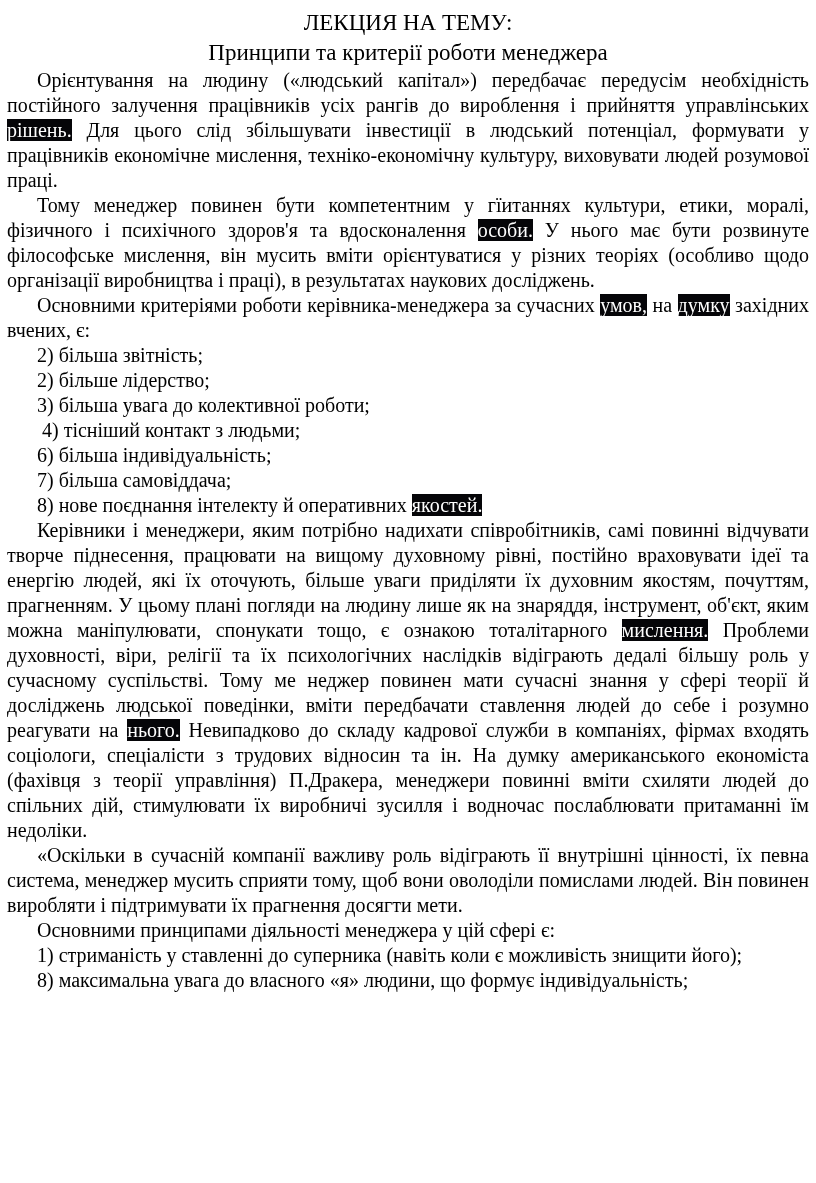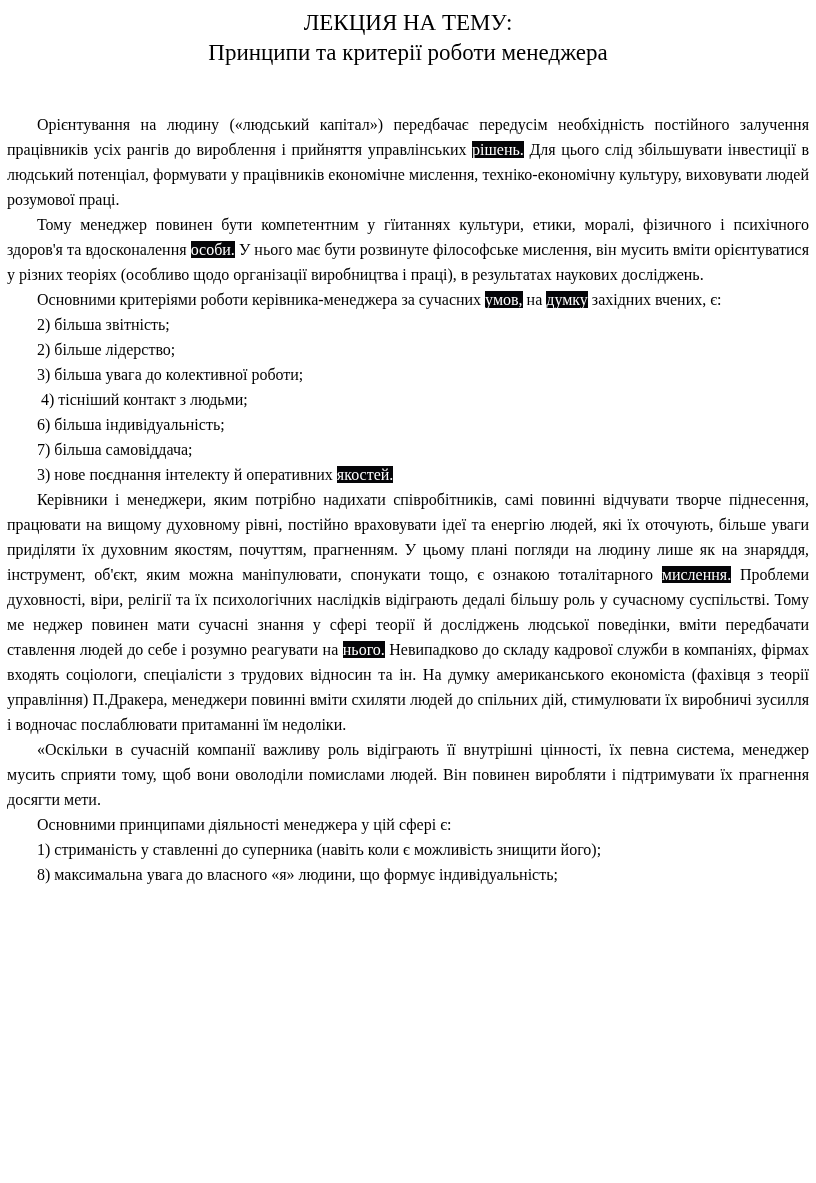--- a/index.html
+++ b/index.html
@@ -10,30 +10,29 @@
     color: #000000;
   }
   .page {
     width: 816px;
     min-height: 1183px;
     background: #ffffff;
     padding: 8px 7px 2px 7px;
     overflow: hidden;
   }
   .title-block {
-    margin-bottom: 44px;
   }
   .title-line {
     text-align: center;
     font-size: 23px;
     line-height: 1.3;
     color: #000000;
   }
   .doc-body .block {
-    font-size: 16px;
+    font-size: 20px;
     line-height: 25px;
     text-align: justify;
     text-indent: 30px;
     color: #000000;
   }
   .hl {
     background: var(--hl-bg, #000000);
     color: var(--hl-fg, #ffffff);
   }
 </style>
@@ -48,20 +47,20 @@
   <div class="doc-body">
       <p class="block paragraph"><span>Орієнтування на людину («людський капітал») передбачає передусім необхідність постійного залучення працівників усіх рангів до вироблення і прийняття управлінських </span><span class="hl">рішень.</span><span> Для цього слід збільшувати інвестиції в людський потенціал, формувати у працівників економічне мислення, техніко-економічну культуру, виховувати людей розумової праці.</span></p>
       <p class="block paragraph"><span>Тому менеджер повинен бути компетентним у гїитаннях культури, етики, моралі, фізичного і психічного здоров'я та вдосконалення </span><span class="hl">особи.</span><span> У нього має бути розвинуте філософське мислення, він мусить вміти орієнтуватися у різних теоріях (особливо щодо організації виробництва і праці), в результатах наукових досліджень.</span></p>
       <p class="block paragraph"><span>Основними критеріями роботи керівника-менеджера за сучасних </span><span class="hl">умов,</span><span> на </span><span class="hl">думку</span><span> західних вчених, є:</span></p>
       <p class="block item"><span>2) більша звітність;</span></p>
       <p class="block item"><span>2) більше лідерство;</span></p>
       <p class="block item"><span>3) більша увага до колективної роботи;</span></p>
       <p class="block item"><span>&nbsp;4) тісніший контакт з людьми;</span></p>
       <p class="block item"><span>6) більша індивідуальність;</span></p>
       <p class="block item"><span>7) більша самовіддача;</span></p>
-      <p class="block item"><span>3) нове поєднання інтелекту й оперативних </span><span class="hl">якостей.</span></p>
+      <p class="block item"><span>8) нове поєднання інтелекту й оперативних </span><span class="hl">якостей.</span></p>
       <p class="block paragraph"><span>Керівники і менеджери, яким потрібно надихати співробітників, самі повинні відчувати творче піднесення, працювати на вищому духовному рівні, постійно враховувати ідеї та енергію людей, які їх оточують, більше уваги приділяти їх духовним якостям, почуттям, прагненням. У цьому плані погляди на людину лише як на знаряддя, інструмент, об'єкт, яким можна маніпулювати, спонукати тощо, є ознакою тоталітарного </span><span class="hl">мислення.</span><span> Проблеми духовності, віри, релігії та їх психологічних наслідків відіграють дедалі більшу роль у сучасному суспільстві. Тому ме неджер повинен мати сучасні знання у сфері теорії й досліджень людської поведінки, вміти передбачати ставлення людей до себе і розумно реагувати на </span><span class="hl">нього.</span><span> Невипадково до складу кадрової служби в компаніях, фірмах входять соціологи, спеціалісти з трудових відносин та ін. На думку американського економіста (фахівця з теорії управління) П.Дракера, менеджери повинні вміти схиляти людей до спільних дій, стимулювати їх виробничі зусилля і водночас послаблювати притаманні їм недоліки.</span></p>
       <p class="block paragraph"><span>«Оскільки в сучасній компанії важливу роль відіграють її внутрішні цінності, їх певна система, менеджер мусить сприяти тому, щоб вони оволоділи помислами людей. Він повинен виробляти і підтримувати їх прагнення досягти мети.</span></p>
       <p class="block paragraph"><span>Основними принципами діяльності менеджера у цій сфері є:</span></p>
       <p class="block item"><span>1) стриманість у ставленні до суперника (навіть коли є можливість знищити його);</span></p>
       <p class="block item"><span>8) максимальна увага до власного «я» людини, що формує індивідуальність;</span></p>
     </div>
 </div>
 
 </body></html>

